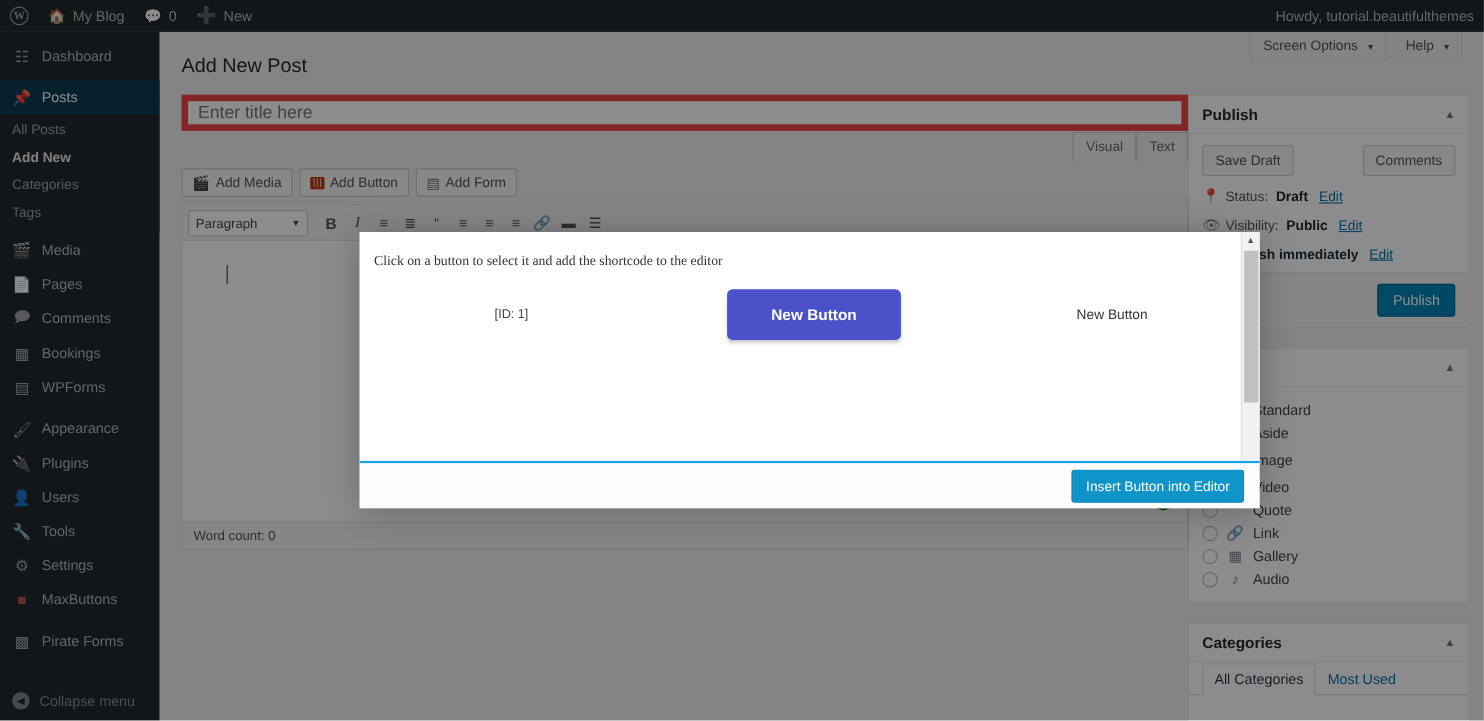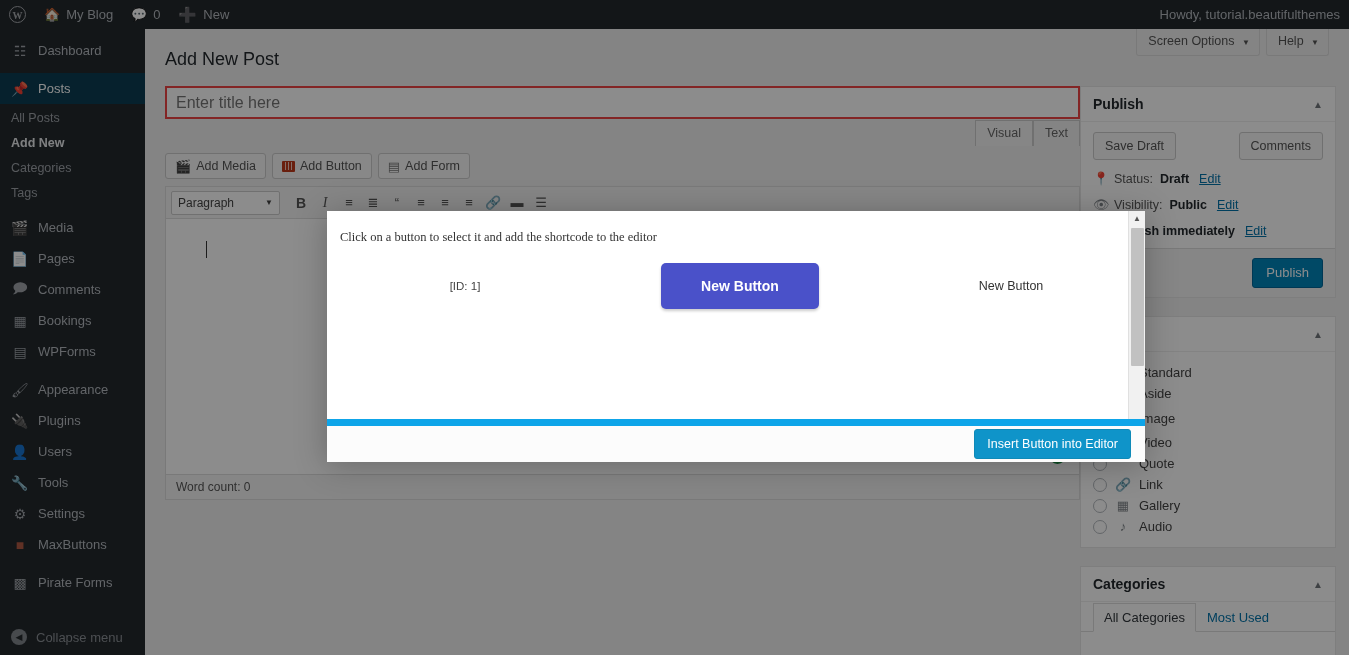--- a/index.html
+++ b/index.html
@@ -101,21 +101,21 @@
   }
   #page-title-h {
     font-size: 18px; font-weight: 400; color: #23282d;
     padding: 16px 0 8px 20px; line-height: 29px;
   }
 
   #editor-col {
     position: absolute; top: 57px; left: 20px; width: 915px;
   }
   #title-input {
-    width: 100%; height: 33px; border: 2px solid #ef4444; background: #fff;
+    width: 100%; height: 33px; border: 6px solid #ef4444; background: #fff;
     font-size: 16px; color: #72777c; padding: 4px 9px; outline: none;
     font-family: "Liberation Sans", sans-serif;
   }
   #media-buttons {
     margin-top: 34px; display: flex; gap: 6px; align-items: center;
   }
   .mbtn {
     display: inline-flex; align-items: center; gap: 5px;
     background: #f7f7f7; border: 1px solid #ccc; border-radius: 3px;
     padding: 4px 9px; font-size: 12.5px; color: #555; height: 26px;
@@ -269,21 +269,21 @@
   }
   #modal-scroll .sb-arrow {
     height: 15px; display: flex; align-items: center; justify-content: center;
     font-size: 8px; color: #555;
   }
   #modal-scroll .sb-thumb {
     position: absolute; top: 17px; left: 2px; width: 13px; height: 138px;
     background: #c1c1c1; border-radius: 1px;
   }
   #modal-footer {
-    flex: 0 0 43px; background: #fcfcfc; border-top: 7px solid #0ea5e9;
+    flex: 0 0 43px; background: #fcfcfc; border-top: 2px solid #0ea5e9;
     display: flex; align-items: center; justify-content: flex-end;
     padding-right: 14px;
   }
   #insert-btn {
     background: #0f94c9; border: 1px solid #0f8ab8; border-radius: 3px;
     color: #fff; padding: 5px 12px; font-size: 12.5px; line-height: 18px;
   }
 </style>
 </head>
 <body>

